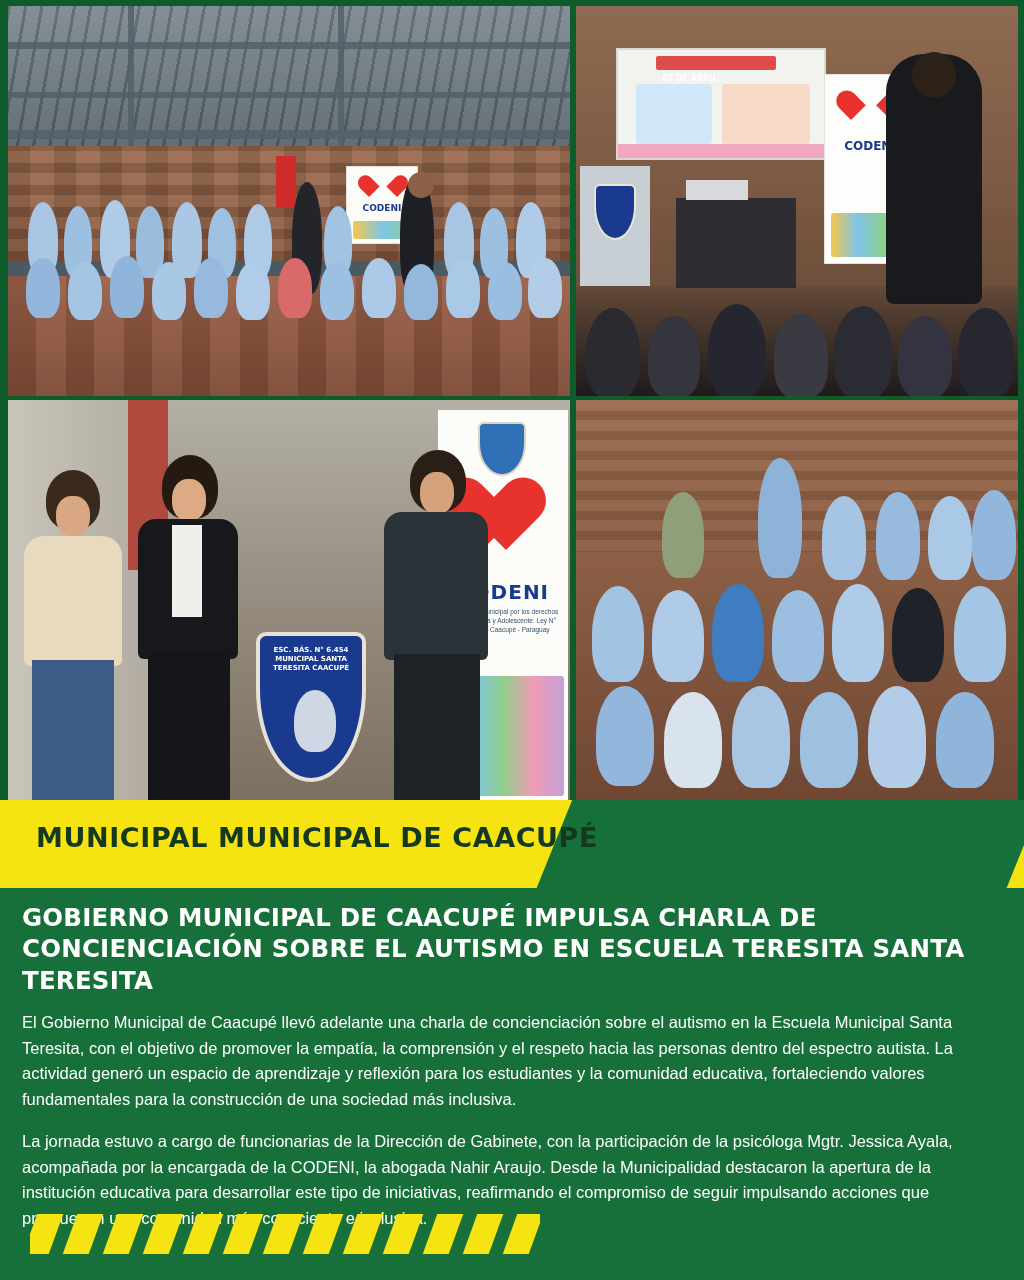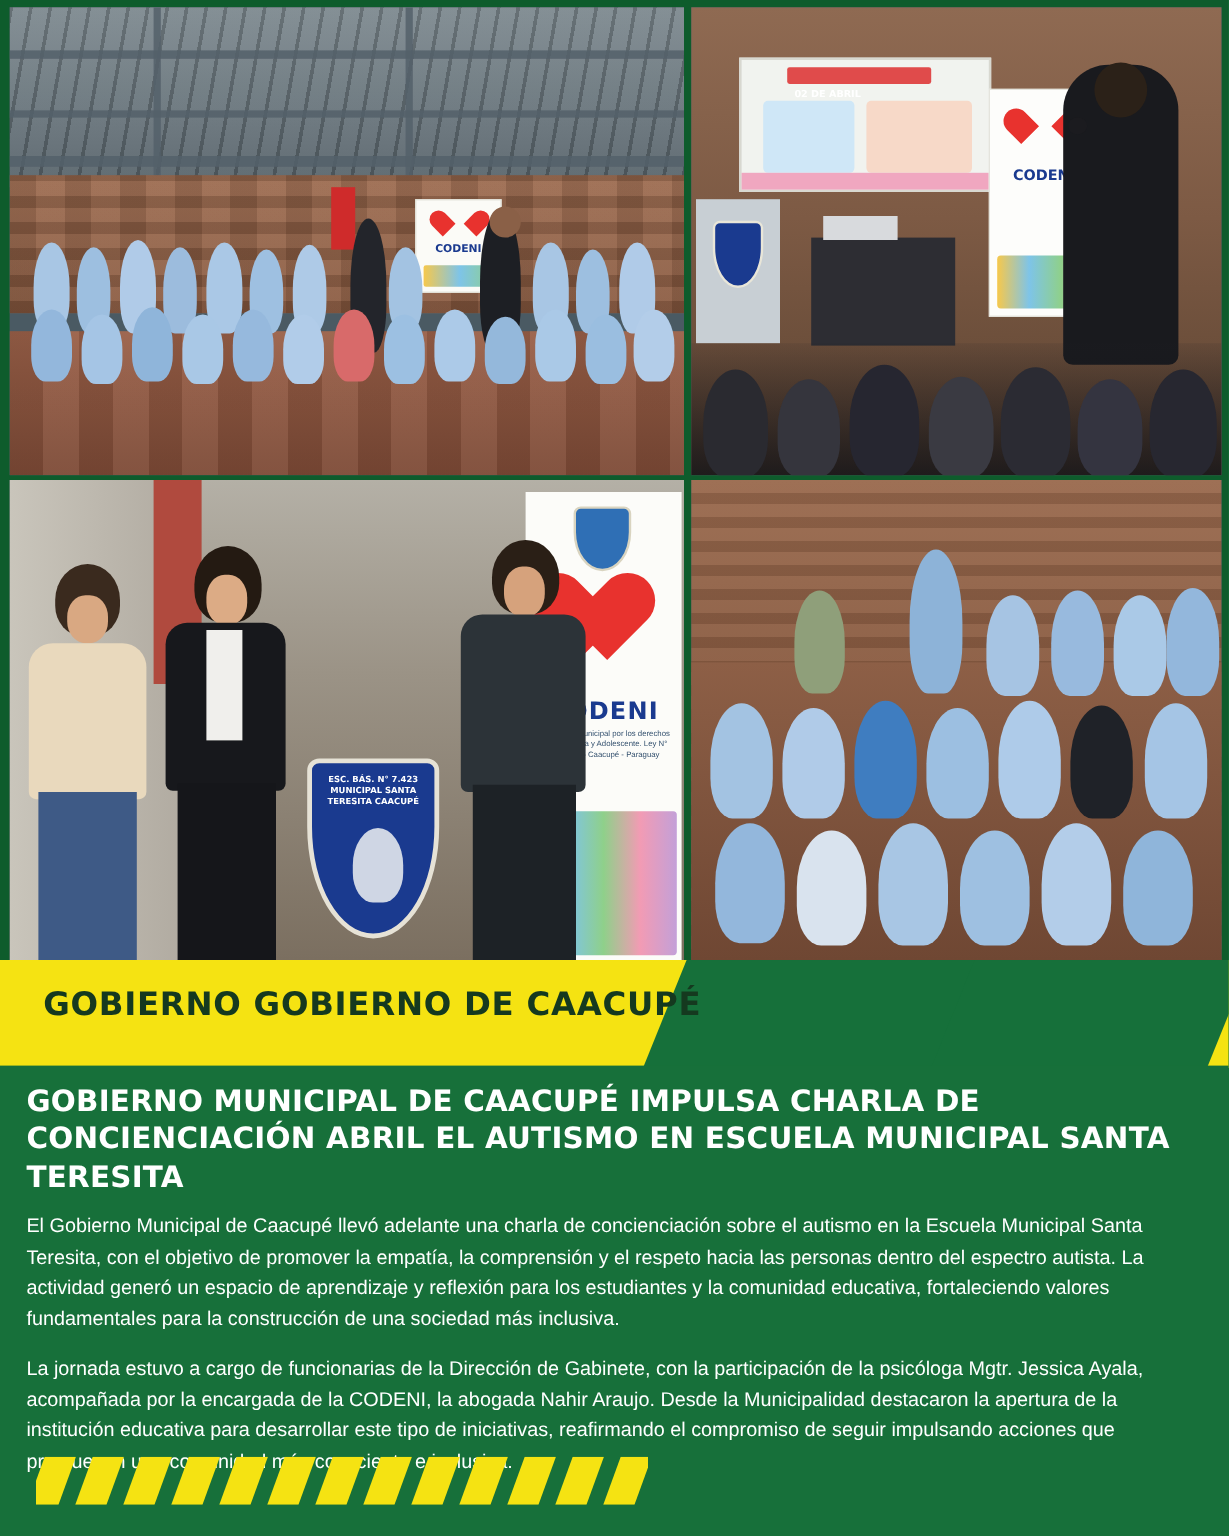--- a/index.html
+++ b/index.html
@@ -348,21 +348,21 @@
         <div style="position:absolute;left:20px;top:198px;width:82px;height:147px;background:#15161a;"></div>
       </div>
       <div class="woman" style="left:368px;bottom:0;width:118px;height:350px;">
         <div style="position:absolute;left:34px;top:0;width:56px;height:62px;background:#2a1f16;border-radius:50% 50% 42% 42%;"></div>
         <div style="position:absolute;left:44px;top:22px;width:34px;height:42px;background:#d6a27c;border-radius:45%;"></div>
         <div style="position:absolute;left:8px;top:62px;width:104px;height:148px;background:#2c3338;border-radius:18px 18px 6px 6px;"></div>
         <div style="position:absolute;left:18px;top:204px;width:86px;height:146px;background:#1d2226;"></div>
       </div>
 
       <div class="shield">
-        <div style="position:absolute;left:0;top:10px;width:100%;text-align:center;font-size:7px;color:#ffffff;font-family:'DejaVu Sans',sans-serif;font-weight:bold;line-height:1.3;">ESC. BÁS. N° 7.423 MUNICIPAL SANTA TERESITA CAACUPÉ</div>
+        <div style="position:absolute;left:0;top:10px;width:100%;text-align:center;font-size:7px;color:#ffffff;font-family:'DejaVu Sans',sans-serif;font-weight:bold;line-height:1.3;">ESC. BÁS. N° 6.454 MUNICIPAL SANTA TERESITA CAACUPÉ</div>
         <div style="position:absolute;left:34px;top:54px;width:42px;height:62px;background:#cfd6e4;border-radius:50% 50% 40% 40%;"></div>
       </div>
     </div>
 
     <div class="photo p4">
       <div class="bg"></div>
       <div class="floorp"></div>
       <div class="sil" style="left:182px;top:58px;width:44px;height:120px;background:#8db3d8;"></div>
       <div class="sil" style="left:86px;top:92px;width:42px;height:86px;background:#8f9f7a;"></div>
       <div class="sil" style="left:246px;top:96px;width:44px;height:84px;background:#a6c4e3;"></div>
@@ -384,24 +384,24 @@
       <div class="sil" style="left:360px;top:292px;width:58px;height:96px;background:#8fb5da;"></div>
     </div>
   </div>
 
 
   <div class="band">
     <div class="chev c1"></div>
     <div class="chev c2"></div>
     <div class="chev c3"></div>
   </div>
-  <div class="org-name">GOBIERNO GOBIERNO DE CAACUPÉ</div>
+  <div class="org-name">MUNICIPAL MUNICIPAL DE CAACUPÉ</div>
 
   <div class="content">
-    <div class="headline">GOBIERNO MUNICIPAL DE CAACUPÉ IMPULSA CHARLA DE CONCIENCIACIÓN ABRIL EL AUTISMO EN ESCUELA MUNICIPAL SANTA TERESITA</div>
+    <div class="headline">GOBIERNO MUNICIPAL DE CAACUPÉ IMPULSA CHARLA DE CONCIENCIACIÓN SOBRE EL AUTISMO EN ESCUELA TERESITA SANTA TERESITA</div>
     <div class="para">El Gobierno Municipal de Caacupé llevó adelante una charla de concienciación sobre el autismo en la Escuela Municipal Santa Teresita, con el objetivo de promover la empatía, la comprensión y el respeto hacia las personas dentro del espectro autista. La actividad generó un espacio de aprendizaje y reflexión para los estudiantes y la comunidad educativa, fortaleciendo valores fundamentales para la construcción de una sociedad más inclusiva.</div>
     <div class="para">La jornada estuvo a cargo de funcionarias de la Dirección de Gabinete, con la participación de la psicóloga Mgtr. Jessica Ayala, acompañada por la encargada de la CODENI, la abogada Nahir Araujo. Desde la Municipalidad destacaron la apertura de la institución educativa para desarrollar este tipo de iniciativas, reafirmando el compromiso de seguir impulsando acciones que promuevan una comunidad más consciente e inclusiva.</div>
   </div>
 
   <div class="stripes">
     <i style="left:0"></i>
       <i style="left:40px"></i>
       <i style="left:80px"></i>
     <i style="left:120px"></i>
       <i style="left:160px"></i>

